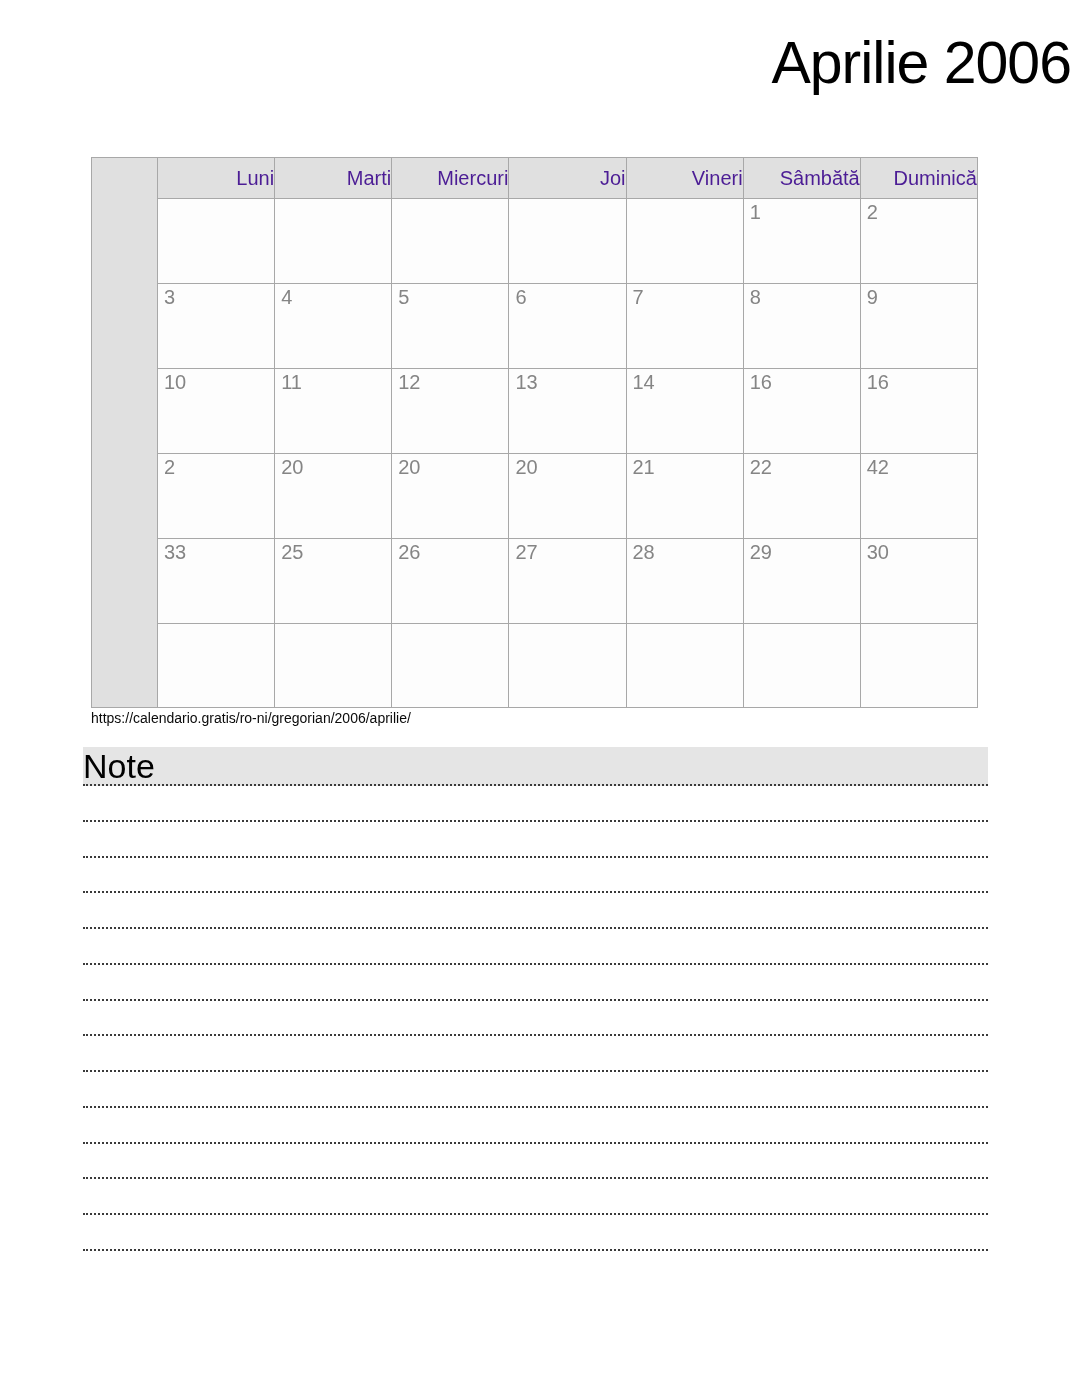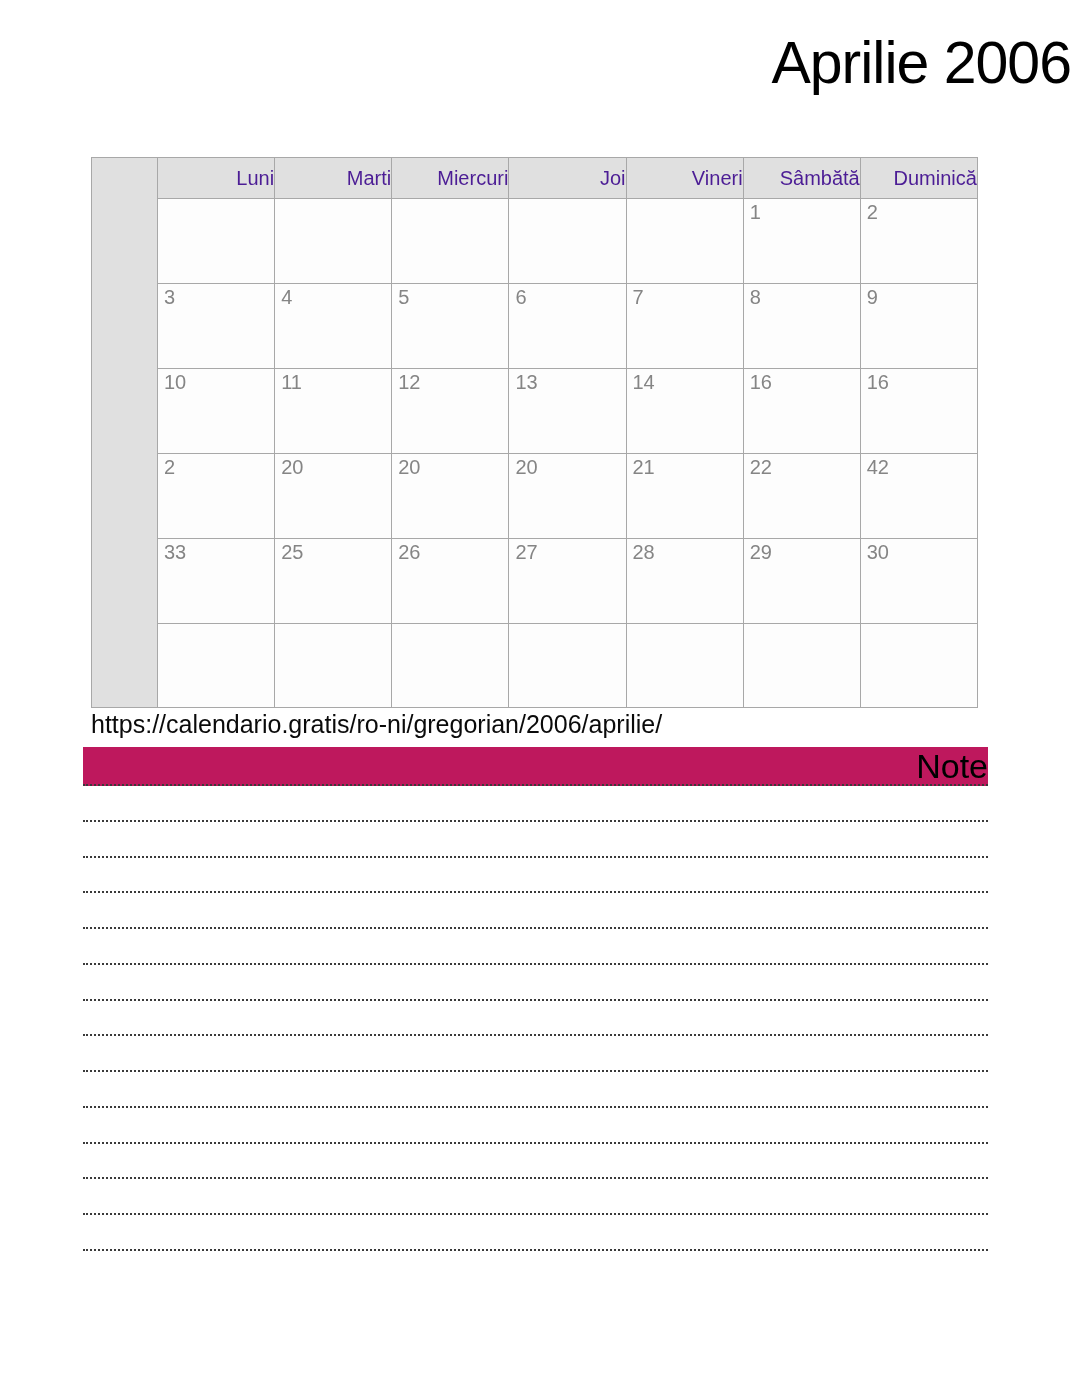--- a/index.html
+++ b/index.html
@@ -70,37 +70,37 @@
     font-size: 20px;
     color: #858585;
     line-height: 1.1;
   }
 
   
   .source-url {
     position: absolute;
     left: 91px;
     top: 710px;
-    font-size: 25px;
+    font-size: 14px;
     color: #0a0a0a;
     white-space: nowrap;
   }
 
   
   .notes {
     position: absolute;
     left: 83px;
     top: 747px;
     width: 905px;
   }
   .notes-header {
     height: 39px;
-    background: #be185d;
+    background: #e5e5e5;
     border-bottom: 2px dotted #3a3a3a;
-    text-align: right;
+    text-align: left;
     font-size: 34px;
     color: #000000;
     line-height: 38px;
   }
   .note-line {
     height: 35.77px;
     border-bottom: 2px dotted #3a3a3a;
   }
 </style>
 </head>

